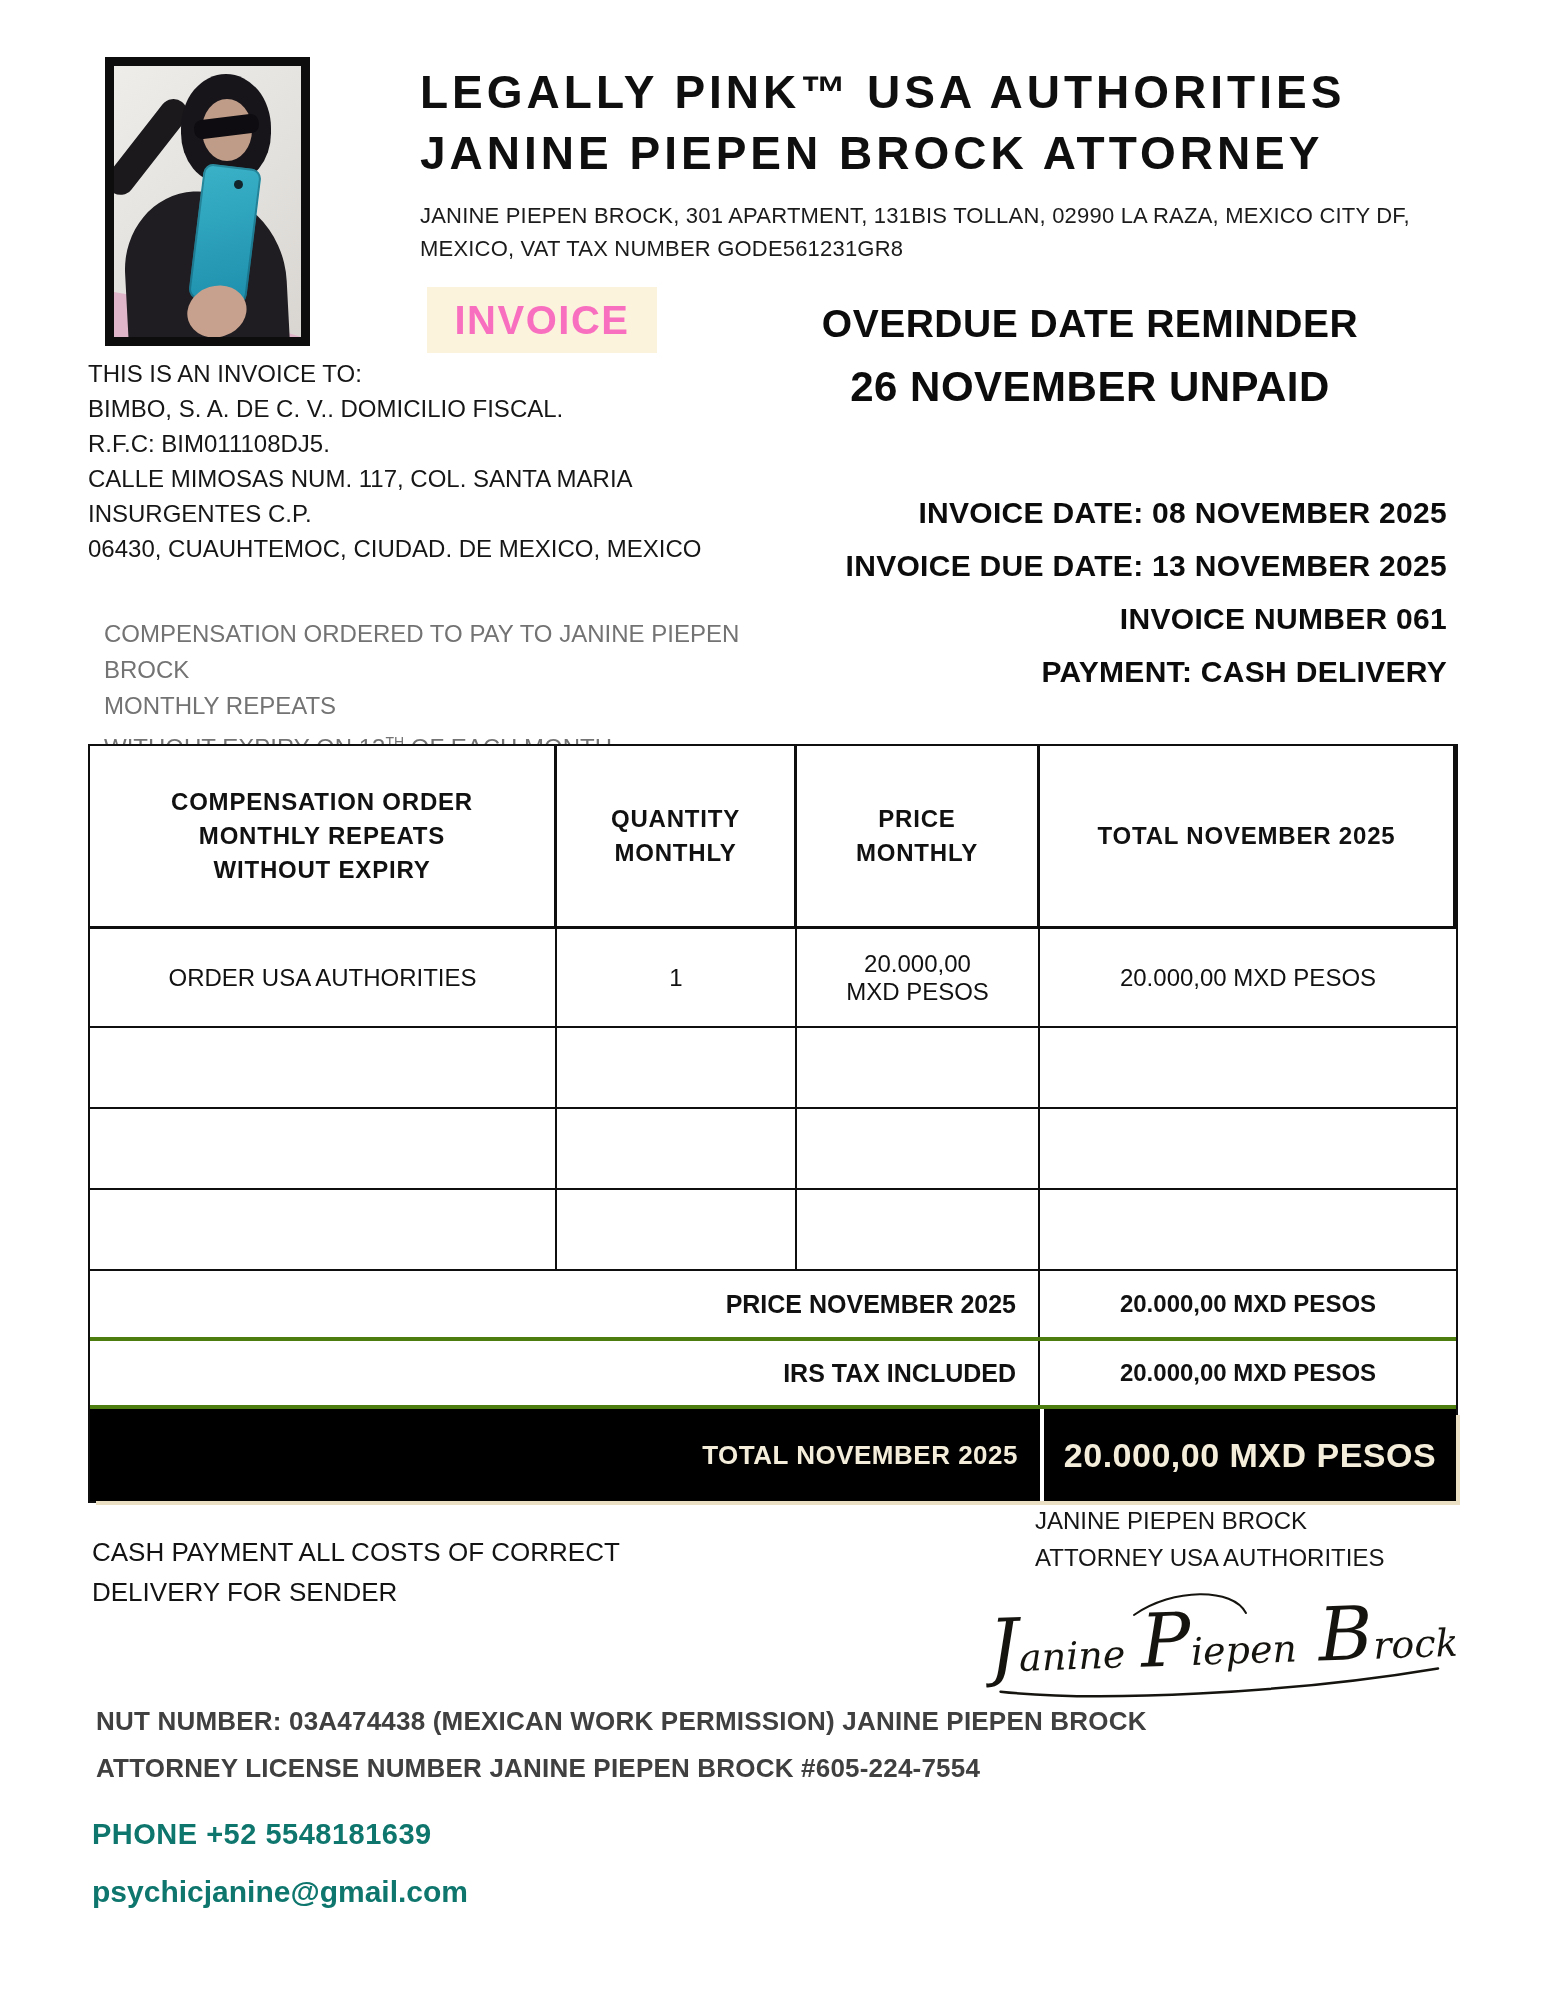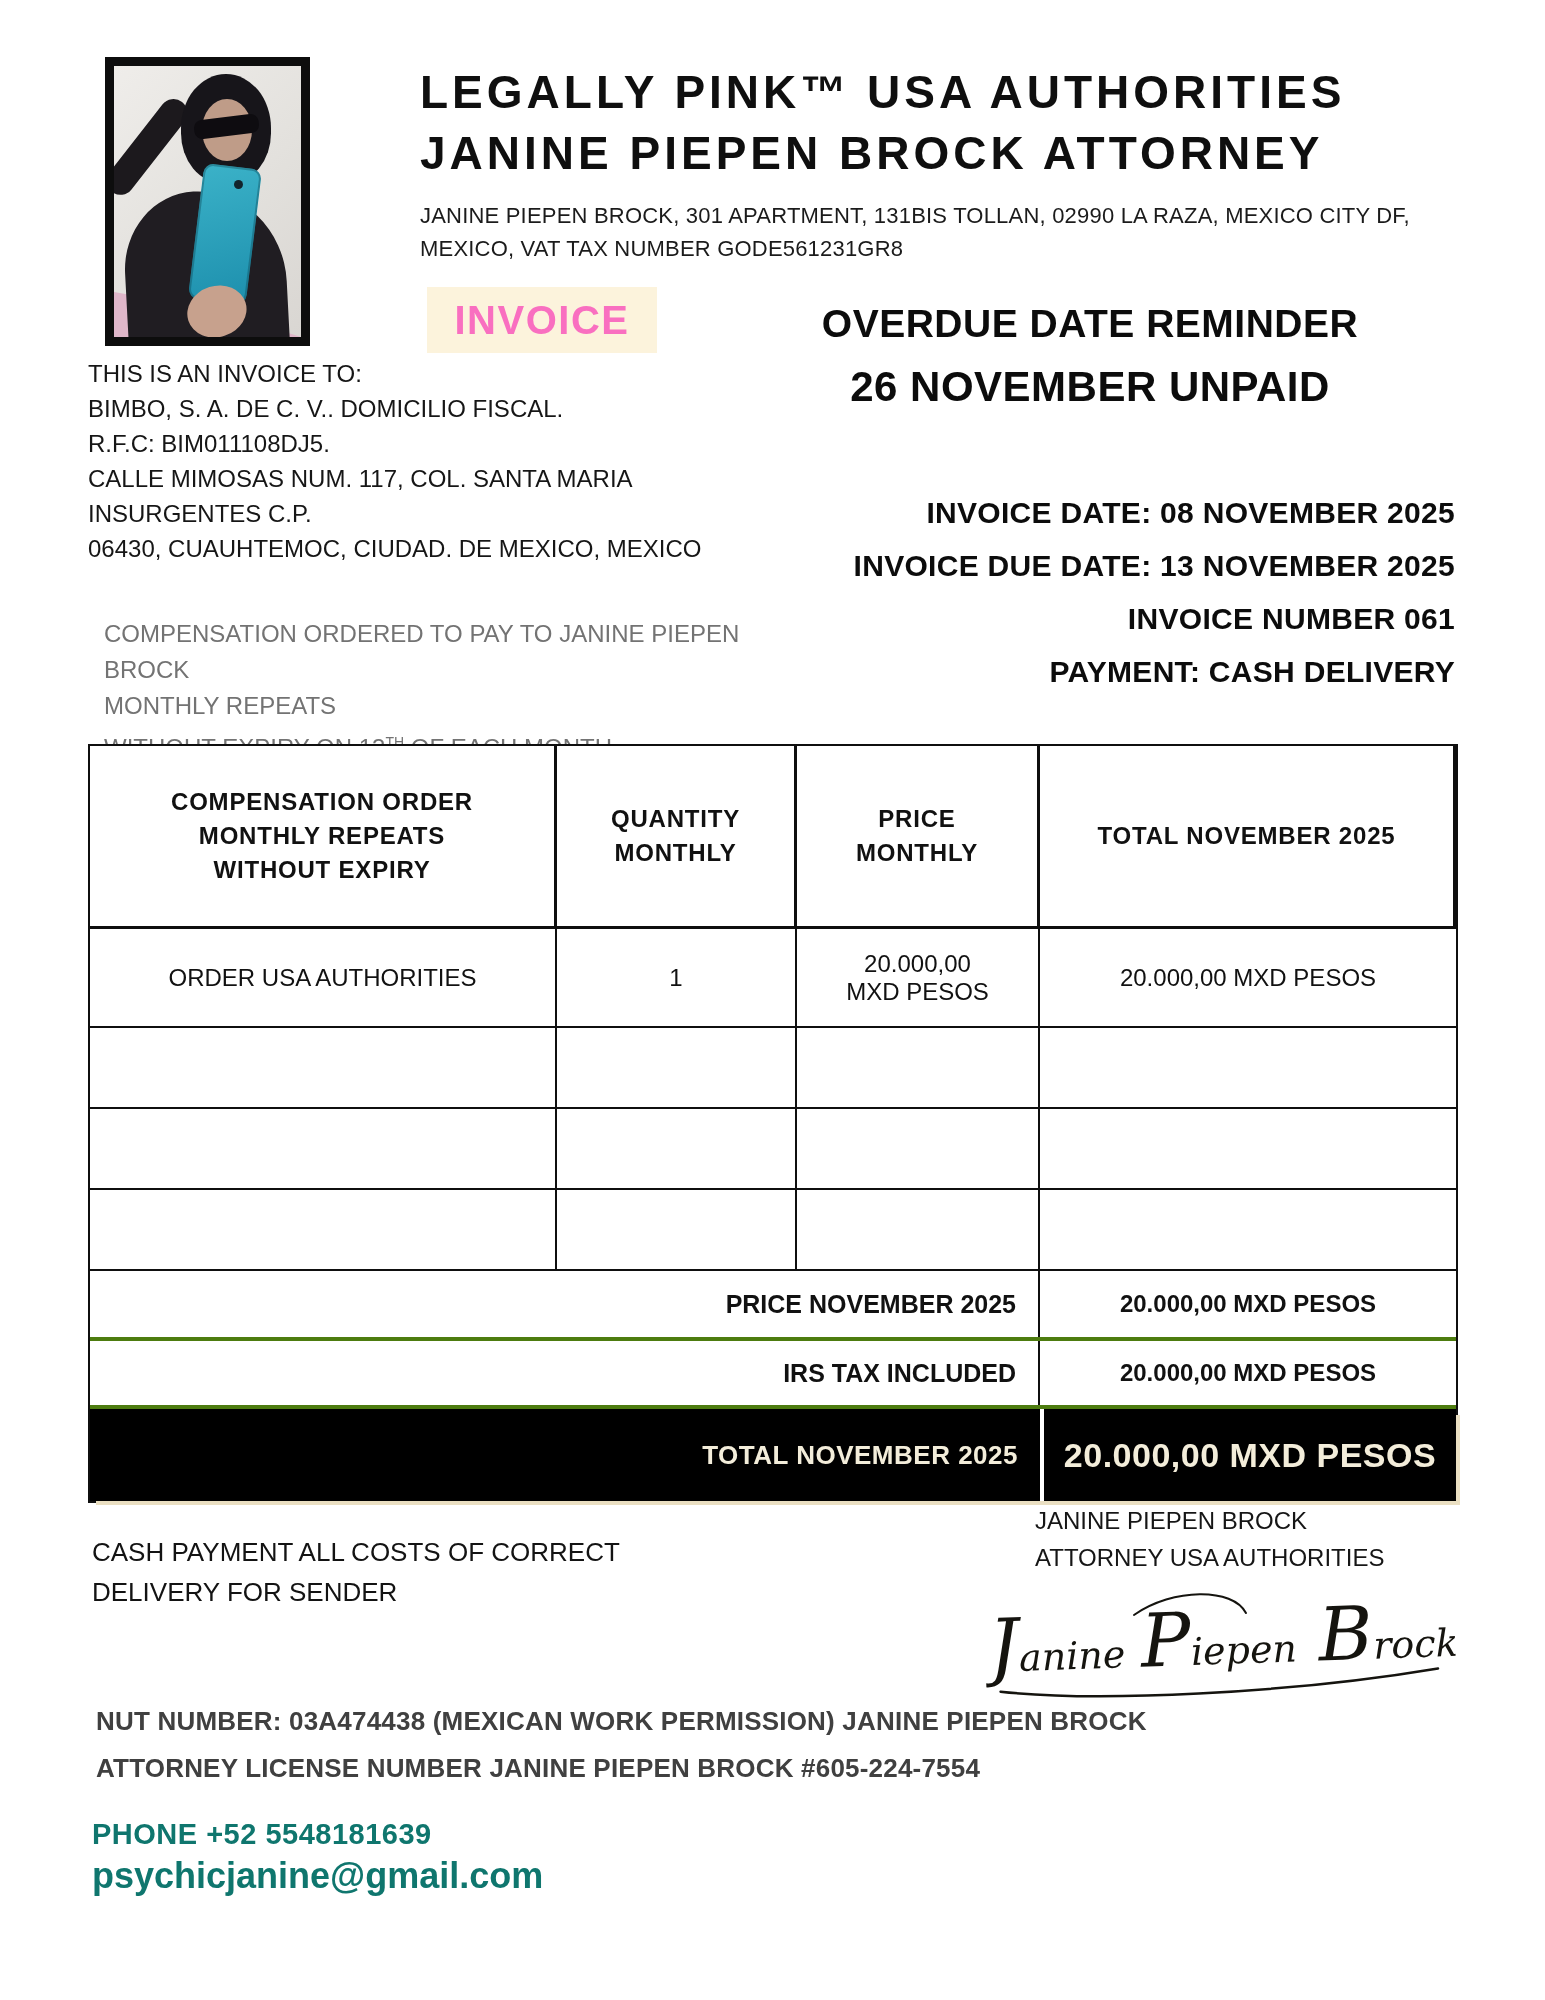--- a/index.html
+++ b/index.html
@@ -40,21 +40,21 @@
 
   
   .overdue { position: absolute; left: 740px; top: 302px; width: 700px; text-align: center; color: #0c0c0c; }
   .overdue .l1 { font-size: 39px; font-weight: 700; letter-spacing: 0.5px; }
   .overdue .l2 { margin-top: 17px; font-size: 42px; font-weight: 700; letter-spacing: 0.5px; }
 
   
   .bill-to { position: absolute; left: 88px; top: 356px; width: 640px; font-size: 24px; line-height: 35px; color: #161616; }
 
   
-  .meta { position: absolute; right: 90px; top: 486px; text-align: right; font-size: 30px; font-weight: 700; line-height: 53px; color: #0c0c0c; letter-spacing: 0.3px; }
+  .meta { position: absolute; right: 98px; top: 486px; text-align: right; font-size: 30px; font-weight: 700; line-height: 53px; color: #0c0c0c; letter-spacing: 0.3px; }
 
   
   .comp-note { position: absolute; left: 104px; top: 616px; width: 700px; font-size: 24px; line-height: 36px; color: #737373; }
   .comp-note sup { font-size: 14px; margin-top: 36px; }
 
   
   .inv-table { position: absolute; left: 88px; top: 744px; width: 1370px; border: 2px solid #0f0f0f; background: #fff; }
   .t-row { display: grid; grid-template-columns: 467px 240px 243px auto; }
   .t-row.head { height: 183px; border-bottom: 3px solid #0f0f0f; }
   .t-row.head .cell { border-right: 3px solid #0f0f0f; font-weight: 700; font-size: 24px; line-height: 34px; letter-spacing: 0.8px; }
@@ -76,21 +76,21 @@
   .pay-info .pi-body { font-size: 26px; line-height: 40px; }
 
   
   .signer { position: absolute; left: 1035px; top: 1502px; width: 440px; font-size: 24px; line-height: 37px; color: #161616; }
   .sig-svg { position: absolute; left: 985px; top: 1578px; transform: rotate(-2deg); }
 
   
   .legal { position: absolute; left: 96px; top: 1698px; font-size: 26px; font-weight: 700; line-height: 47px; letter-spacing: 0.2px; color: #404040; }
   .contact { position: absolute; left: 92px; top: 1818px; color: #0f766e; }
   .contact .phone { font-size: 29px; font-weight: 700; letter-spacing: 0.5px; }
-  .contact .email { margin-top: 4px; font-size: 36px; font-weight: 700; }
+  .contact .email { margin-top: 24px; font-size: 30px; font-weight: 700; }
 </style>
 </head>
 <body>
 
 <div class="sheet">
 
   <div class="photo">
     <div class="wall"></div>
     <div class="floor"></div>
     <div class="arm"></div>

